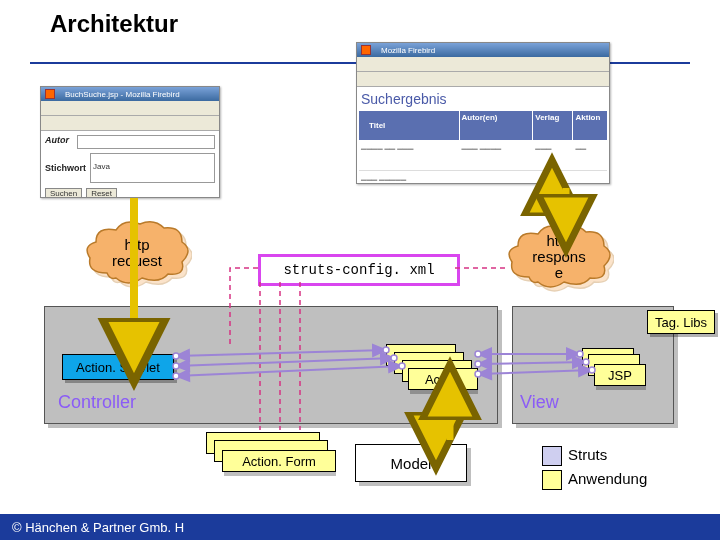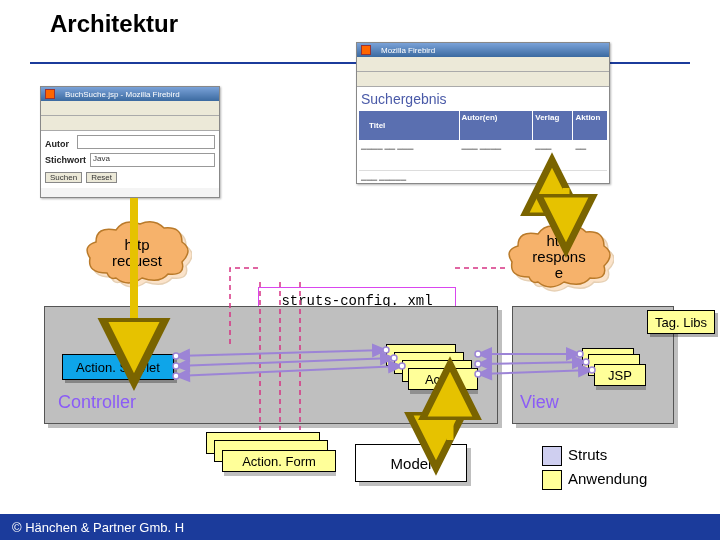--- a/index.html
+++ b/index.html
@@ -7,21 +7,21 @@
   .title{position:absolute;left:50px;top:10px;font-size:24px;font-weight:bold;color:#000;}
   .hr{position:absolute;left:30px;top:62px;right:30px;height:2px;background:#1b3b9b;}
   .screenshot{position:absolute;background:#f4f4f4;border:1px solid #888;box-shadow:1px 1px 2px rgba(0,0,0,.3);font-size:8px;color:#333;overflow:hidden;}
   .screenshot .titlebar{background:linear-gradient(#7aa2d8,#3b6aa0);color:#fff;padding:2px 4px;font-size:8px;display:flex;align-items:center;gap:10px;}
   .screenshot .titlebar .ico{width:8px;height:8px;background:#f60;border:1px solid #933;}
   .screenshot .body{background:#fff;padding:2px;}
   .lbl{font-weight:bold;font-size:9px;color:#222;}
   .cloud{position:absolute;width:110px;height:70px;}
   .cloud svg{width:100%;height:100%;}
   .cloud .txt{position:absolute;inset:0;display:flex;align-items:center;justify-content:center;text-align:center;font-size:15px;line-height:1.05;}
-  .cfgbox{position:absolute;left:258px;top:254px;width:196px;height:26px;border:1px solid #d946ef;background:#fff;display:flex;align-items:center;justify-content:center;font-family:"Courier New",monospace;font-size:14px;margin-top:33px;}
+  .cfgbox{position:absolute;left:258px;top:254px;width:196px;height:26px;border:3px solid #d946ef;background:#fff;display:flex;align-items:center;justify-content:center;font-family:"Courier New",monospace;font-size:14px;}
   .bigbox{position:absolute;background:#bfbfbf;border:1px solid #555;box-shadow:4px 4px 0 rgba(0,0,0,.25);}
   .section-label{position:absolute;font-size:18px;color:#8b5cf6;}
   .ybox{position:absolute;background:#ffff99;border:1px solid #000;display:flex;align-items:center;justify-content:center;font-size:13px;box-shadow:3px 3px 0 rgba(0,0,0,.3);}
   .modelbox{position:absolute;background:#fff;border:1px solid #000;display:flex;align-items:center;justify-content:center;font-size:15px;box-shadow:4px 4px 0 rgba(0,0,0,.25);}
   .legend-sq{position:absolute;width:18px;height:18px;border:1px solid #000;}
   .legend-tx{position:absolute;font-size:15px;}
   svg.arrows{position:absolute;left:0;top:0;pointer-events:none;overflow:visible;}
   .stack{position:absolute;}
   .stack .card{position:absolute;background:#ffff99;border:1px solid #000;display:flex;align-items:center;justify-content:center;font-size:13px;white-space:nowrap;}
   .stack .shadow{position:absolute;background:rgba(0,0,0,.25);}
@@ -34,27 +34,27 @@
   <div class="hr"></div>
 
   <div class="screenshot" style="left:40px;top:86px;width:178px;height:110px;">
     <div class="titlebar">
         <span class="ico"></span>
         <span>BuchSuche.jsp - Mozilla Firebird</span>
       </div>
     <div style="background:#ece9d8;height:14px;border-bottom:1px solid #aaa;"></div>
     <div style="background:#ece9d8;height:14px;border-bottom:1px solid #aaa;"></div>
     <div class="body">
-      <div style="display:flex;align-items:flex-end;gap:8px;padding:2px;">
+      <div style="display:flex;align-items:flex-start;gap:8px;padding:2px;font-style:italic;">
         <span class="lbl">Autor</span>
         <span style="flex:1;height:12px;border:1px solid #999;background:#fff;"></span>
       </div>
       <div style="display:flex;align-items:center;gap:4px;padding:2px;">
         <span class="lbl">Stichwort</span>
-        <span style="flex:1;height:12px;border:1px solid #999;background:#fff;font-size:8px;padding:0 2px;">Java</span>
+        <span style="flex:1;height:12px;border:1px solid #999;background:#fff;font-size:8px;padding:8px 2px;">Java</span>
       </div>
       <div style="display:flex;gap:4px;padding:3px 2px;">
         <span style="border:1px solid #888;background:#ece9d8;padding:0 4px;font-size:8px;">Suchen</span>
         <span style="border:1px solid #888;background:#ece9d8;padding:0 4px;font-size:8px;">Reset</span>
       </div>
     </div>
   </div>
 
   <div class="screenshot" style="left:356px;top:42px;width:252px;height:140px;">
     <div class="titlebar">

